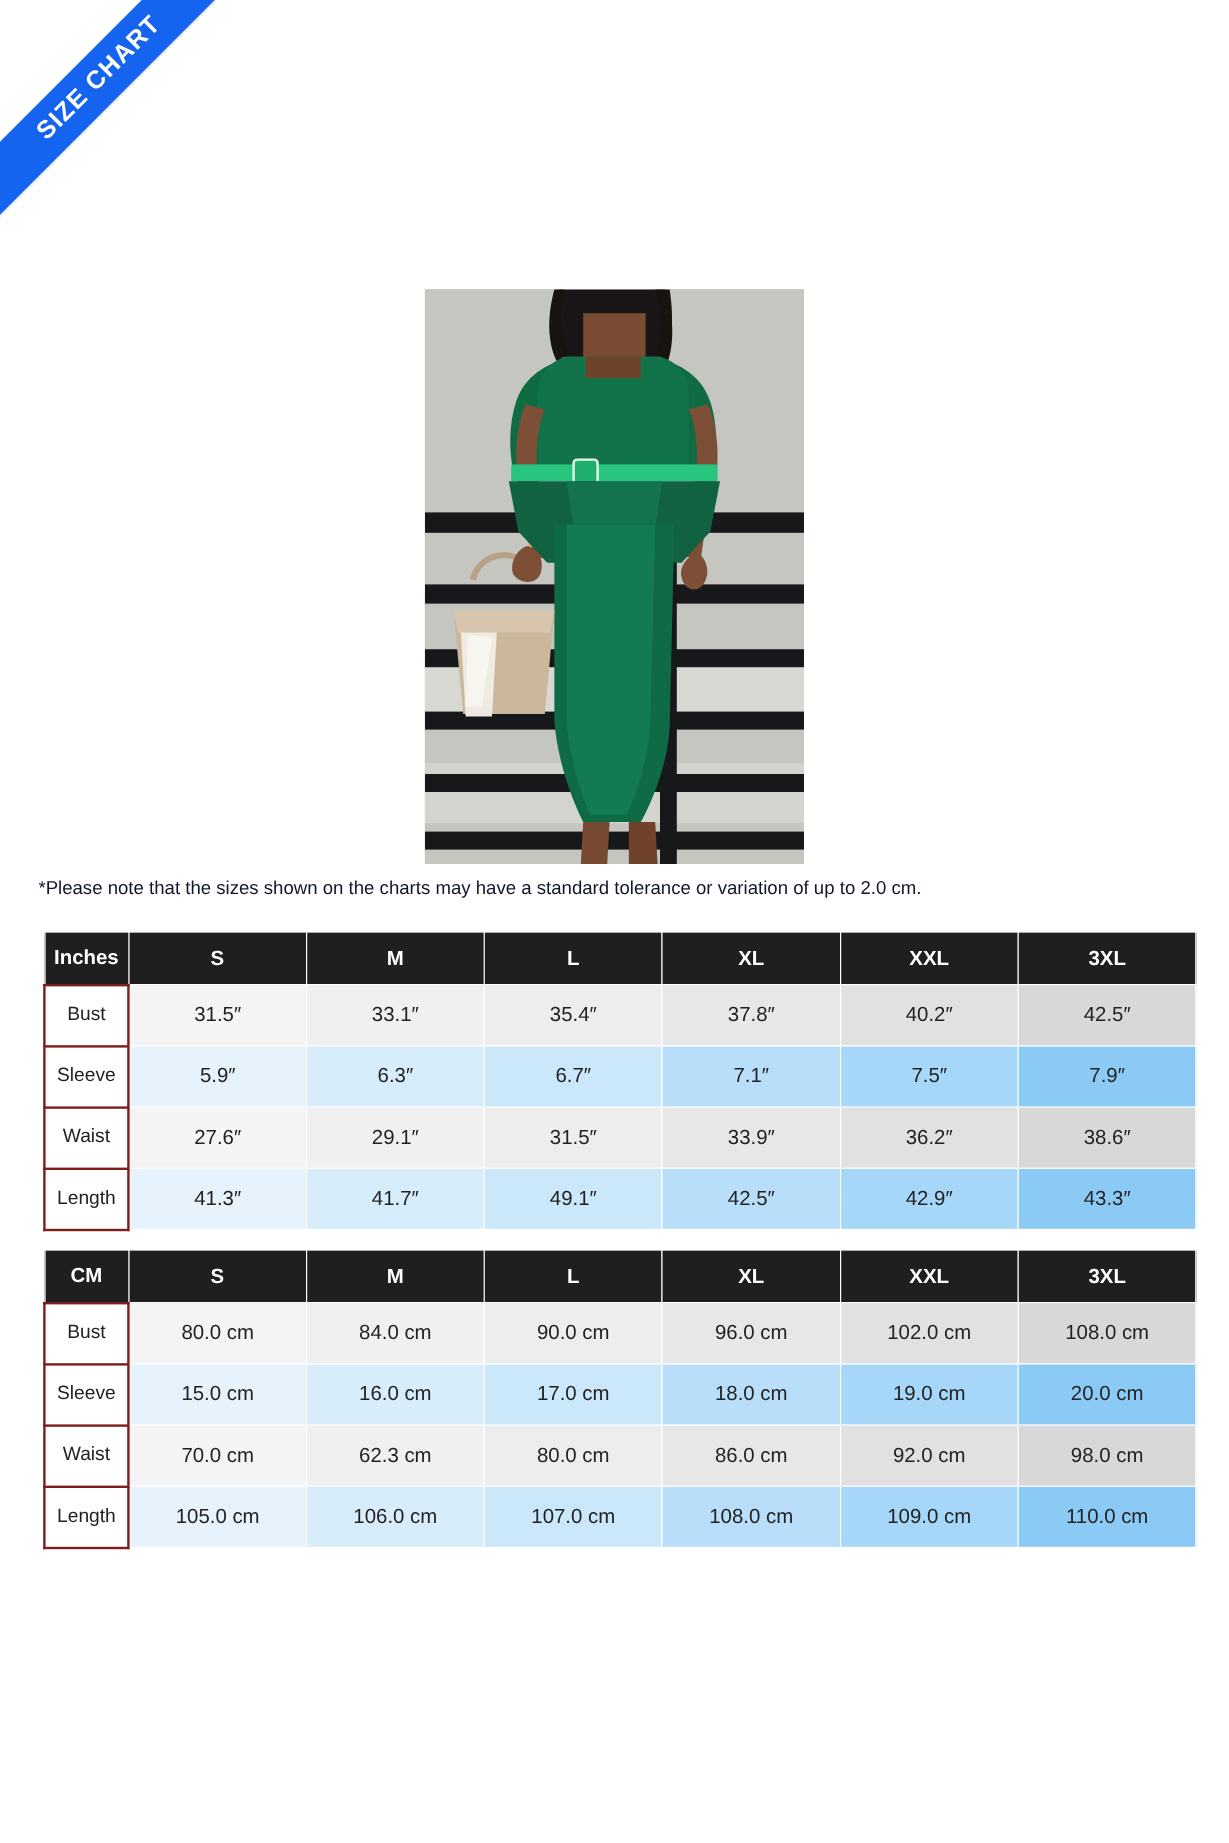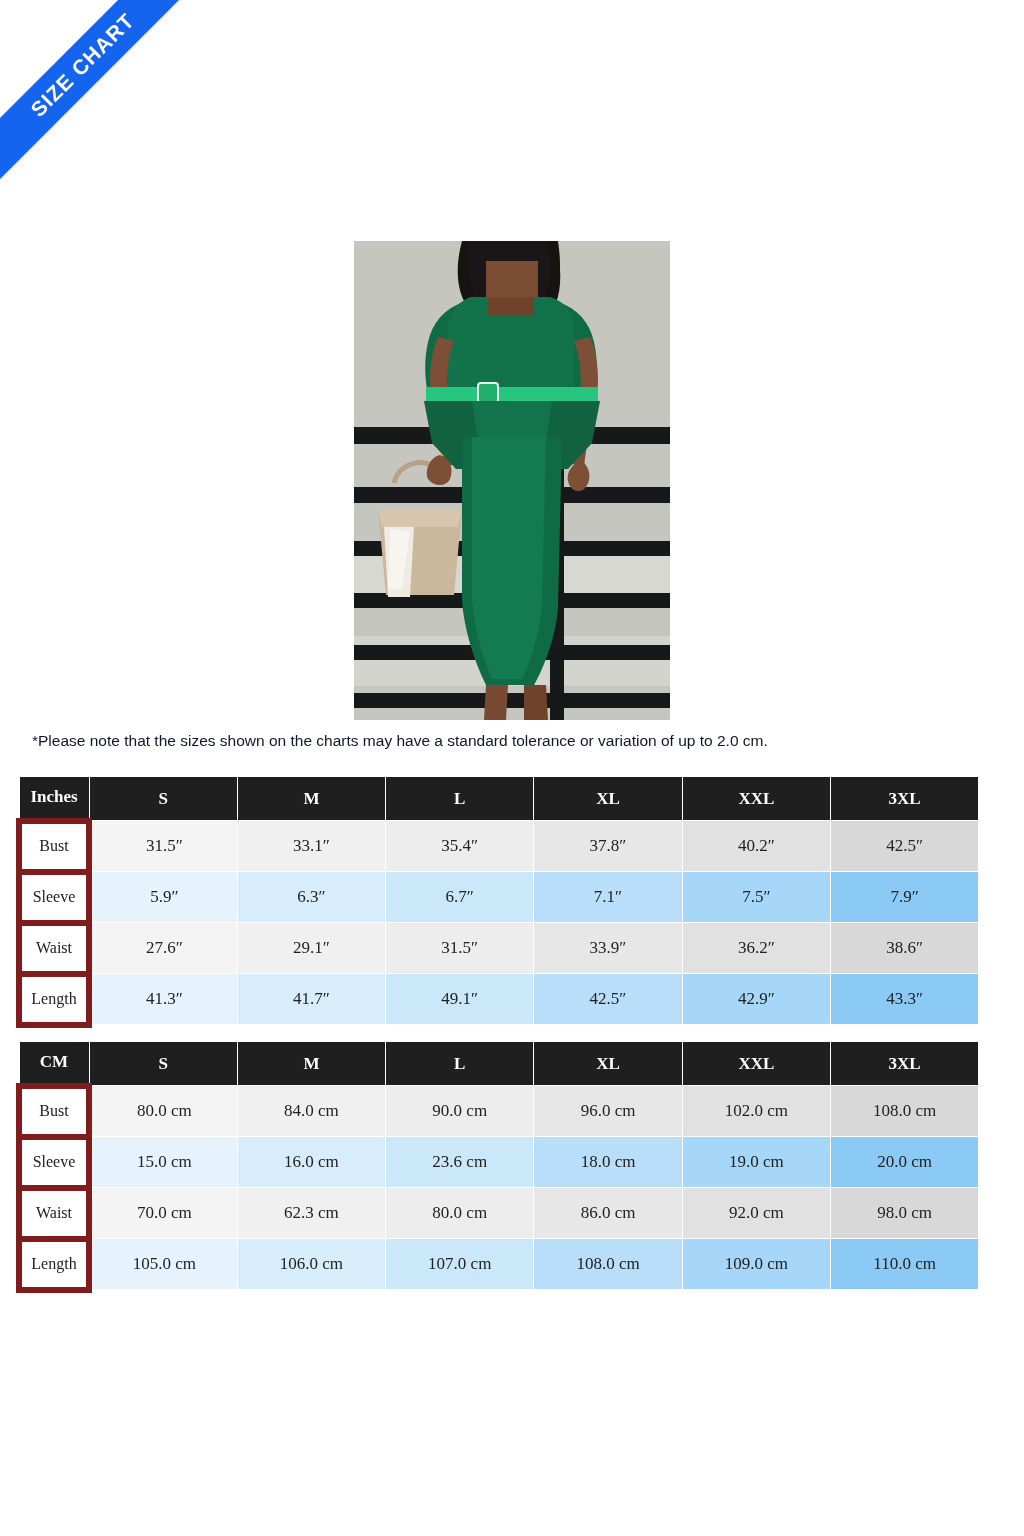--- a/index.html
+++ b/index.html
@@ -60,27 +60,26 @@
     width: 960px;
     color: #0f172a;
     font-size: 15.5px;
     line-height: 20px;
     white-space: nowrap;
   }
 
   
   .tbl {
     position: absolute;
-    left: 16px;
+    left: 36px;
     width: 960px;
     border-collapse: collapse;
     table-layout: fixed;
     font-size: 17px;
     color: #222;
-    font-family: Liberation Serif, serif;
   }
   #table-inches { top: 776px; }
   #table-cm     { top: 1041px; }
 
   .tbl th, .tbl td {
     height: 51px;
     text-align: center;
     border: 1px solid #ffffff;
     font-weight: normal;
   }
@@ -94,21 +93,21 @@
   .tbl thead th.corner { font-size: 17px; }
 
   .tbl col.c0 { width: 70px; }
   .tbl col.cx { width: 148.3px; }
 
   .tbl tbody th {
     background: #ffffff;
     color: #222;
     font-size: 16px;
     text-align: center;
-    border: 6px solid #7f1d1d;
+    border: 2px solid #7f1d1d;
   }
   
   tr.band-grey td { background: #efefef; }
   tr.band-blue td { background: #d9edfb; }
 
   
   tr.band-blue td:nth-child(2) { background: #e6f3fc; }
   tr.band-blue td:nth-child(3) { background: #d8edfb; }
   tr.band-blue td:nth-child(4) { background: #cbe7fa; }
   tr.band-blue td:nth-child(5) { background: #b9defa; }
@@ -280,21 +279,21 @@
         <td>84.0 cm</td>
         <td>90.0 cm</td>
         <td>96.0 cm</td>
         <td>102.0 cm</td>
         <td>108.0 cm</td>
       </tr>
       <tr class="band-blue">
         <th>Sleeve</th>
         <td>15.0 cm</td>
         <td>16.0 cm</td>
-        <td>23.6 cm</td>
+        <td>17.0 cm</td>
         <td>18.0 cm</td>
         <td>19.0 cm</td>
         <td>20.0 cm</td>
       </tr>
       <tr class="band-grey">
         <th>Waist</th>
         <td>70.0 cm</td>
         <td>62.3 cm</td>
         <td>80.0 cm</td>
         <td>86.0 cm</td>

